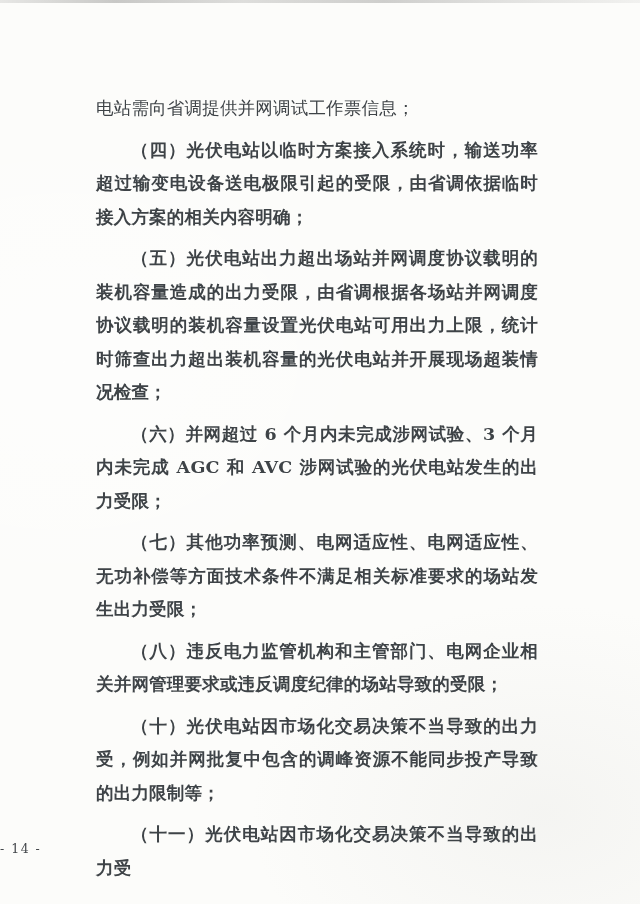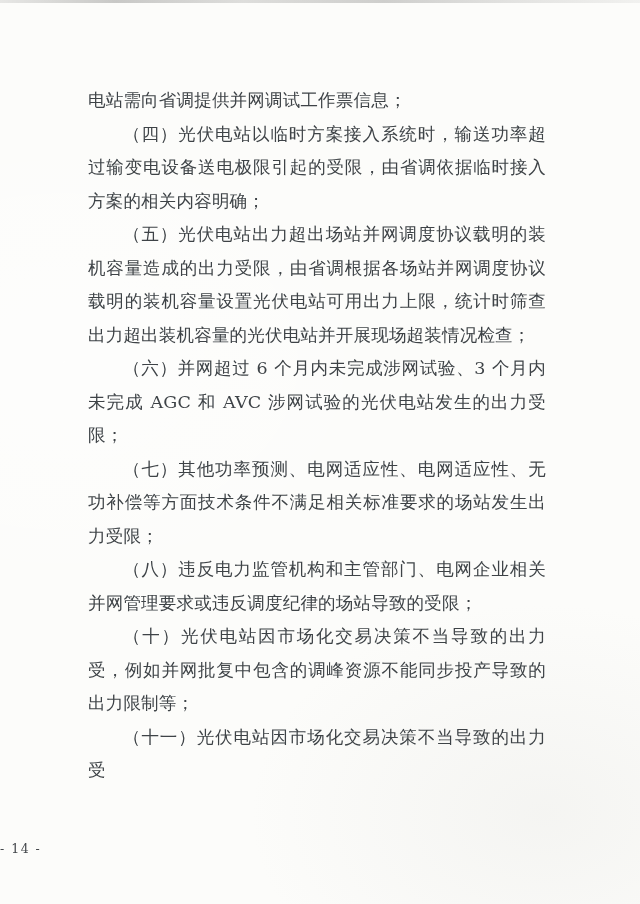--- a/index.html
+++ b/index.html
@@ -44,25 +44,26 @@
     top: 84px;
     width: 458px;
     color: #3e4347;
     font-size: 17.5px;
     line-height: 33.5px;
     text-align: justify;
     text-justify: inter-ideograph;
     letter-spacing: 0.2px;
   }
   .textblock p {
-    margin: 0;
+    margin: 8px;
     padding: 0;
   }
   .textblock p.indent {
     text-indent: 2em;
+    font-weight: bold;
   }
   .pagenum {
     position: absolute;
     top: 841px;
     left: 0;
     width: 100%;
     text-align: left;
     font-size: 12.5px;
     color: #43474b;
     letter-spacing: 1.5px;

